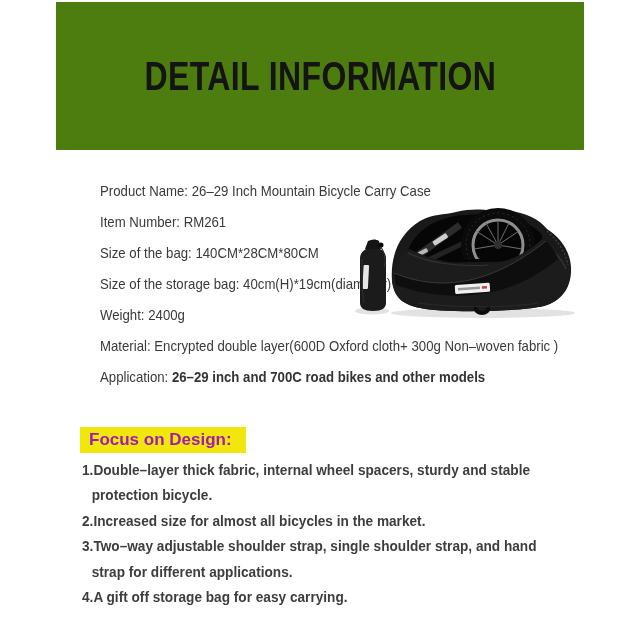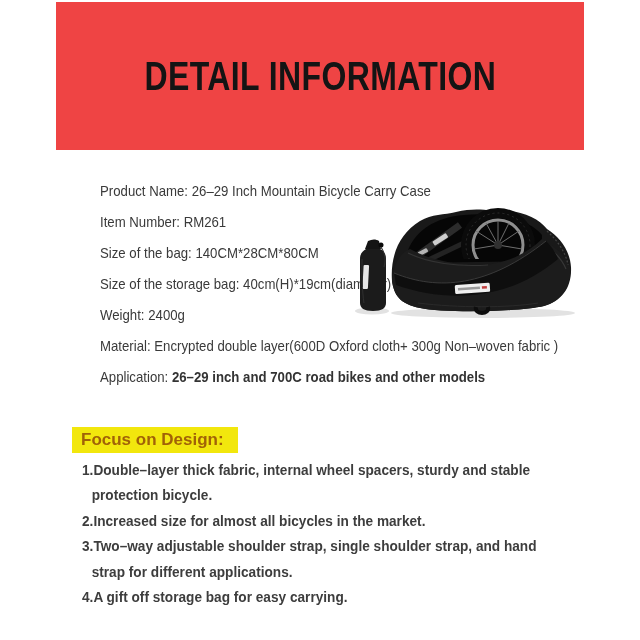--- a/index.html
+++ b/index.html
@@ -7,21 +7,21 @@
     position: relative;
     width: 640px; height: 640px;
     background: #ffffff;
     overflow: hidden;
     font-family: "Liberation Sans", sans-serif;
   }
   
   .banner {
     position: absolute; left: 56px; top: 2px;
     width: 528px; height: 148px;
-    background: #ef4444;
+    background: #4d7c0f;
     display: flex; align-items: center; justify-content: center;
   }
   .banner h1 {
     margin: 0;
     font-size: 41px; font-weight: bold;
     color: #141414;
     white-space: nowrap;
     transform: scaleX(0.78);
     transform-origin: center;
     letter-spacing: 0.5px;
@@ -36,24 +36,24 @@
   }
   .spec-value.bold { font-weight: bold; color: #333333; }
   
   .photo {
     position: absolute; left: 348px; top: 203px;
     width: 230px; height: 118px;
   }
   .photo svg { width: 100%; height: 100%; display: block; }
   
   .focus-badge {
-    position: absolute; left: 72px; top: 427px;
+    position: absolute; left: 80px; top: 427px;
     height: 26px; line-height: 26px;
     background: #F2E70D;
-    color: #a16207;
+    color: #a21caf;
     font-size: 17px; font-weight: bold;
     padding: 0 14px 0 9px;
     white-space: nowrap;
   }
   
   .features { position: absolute; left: 82px; top: 462px; }
   .feat-line {
     font-size: 15.5px; font-weight: bold; color: #3d3d3d;
     line-height: 16px; margin-bottom: 9.4px;
     white-space: nowrap;

